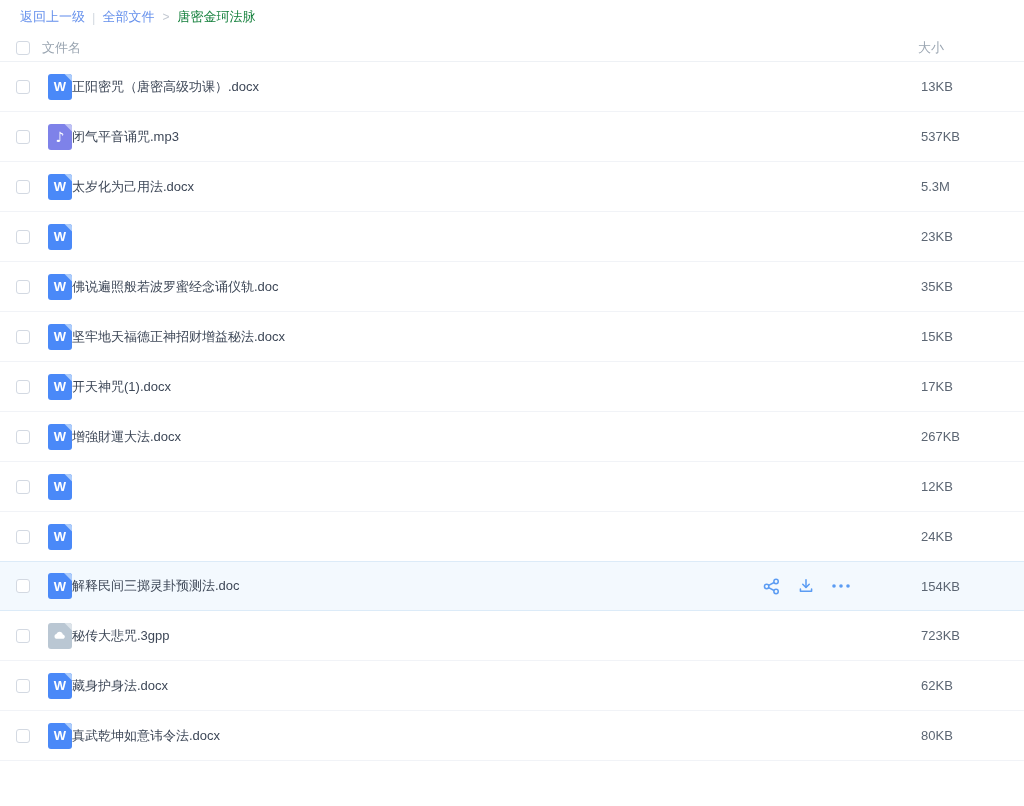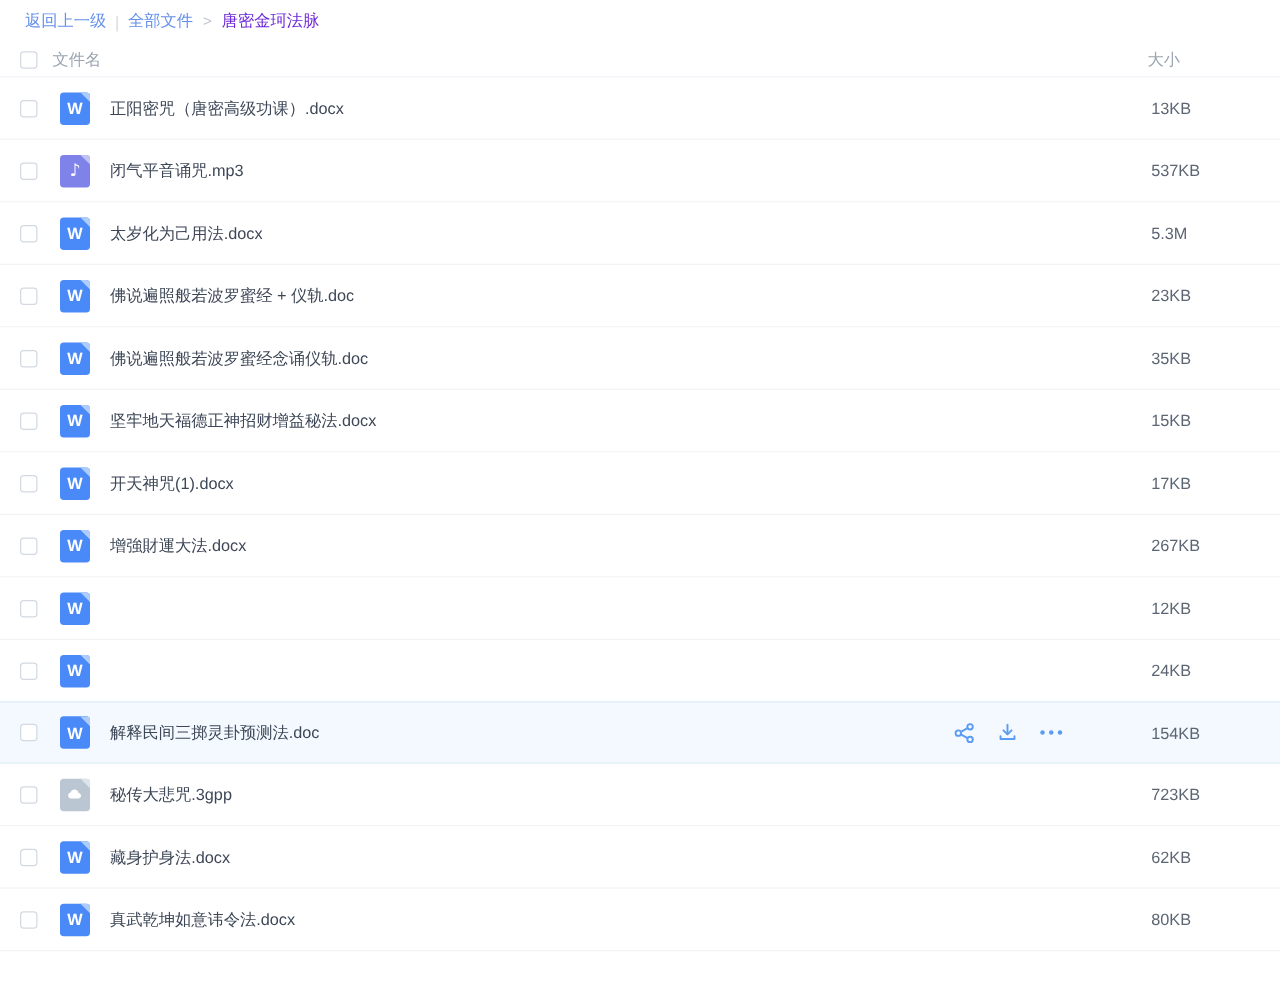--- a/index.html
+++ b/index.html
@@ -12,21 +12,21 @@
   
   .breadcrumb {
     height: 34px;
     display: flex; align-items: center;
     padding-left: 20px;
     font-size: 13px;
   }
   .breadcrumb .link { color: #6590ec; cursor: pointer; text-decoration: none; }
   .breadcrumb .sep   { color: #d5dae1; margin: 0 7px; }
   .breadcrumb .arrow { color: #c2c8d1; margin: 0 8px; font-size: 12px; }
-  .breadcrumb .current { color: #6d28d9; text-align: center; }
+  .breadcrumb .current { color: #15803d; text-align: center; }
 
   
   .header-row {
     position: relative;
     height: 28px;
     display: flex; align-items: center;
     border-bottom: 1px solid #eef1f5;
     font-size: 13px; color: #9aa5b1;
   }
   .cb {
@@ -78,21 +78,20 @@
   .ft-video .fold { background: #dde4ea; }
   .ft-image { background: #f8784a; }
   .ft-image .fold { background: #fbbda4; }
   .file-icon .glyph {
     color: #fff; font-weight: bold; font-size: 13px; line-height: 1;
     font-family: "Liberation Sans", "DejaVu Sans", sans-serif;
   }
   .file-icon .glyph.note { font-size: 14px; font-weight: normal; font-family: "DejaVu Sans", sans-serif; }
 
   .fname {
-    margin-left: 16px;
     font-size: 13px; color: #3d4757;
     cursor: pointer;
     max-width: 600px;
     white-space: nowrap; overflow: hidden; text-overflow: ellipsis;
   }
   .fsize {
     position: absolute; left: 921px;
     font-size: 13px; color: #5c6673;
   }
   .row-actions {
@@ -154,21 +153,20 @@
 
     <span class="fsize">5.3M</span>
   </div>
 
   <div class="row">
     <span class="cb"></span>
     <span class="file-icon ft-word">
           <span class="glyph">W</span>
           <i class="fold"></i>
         </span>
-    <span class="fname">佛说遍照般若波罗蜜经 + 仪轨.doc</span>
 
     <span class="fsize">23KB</span>
   </div>
 
   <div class="row">
     <span class="cb"></span>
     <span class="file-icon ft-word">
           <span class="glyph">W</span>
           <i class="fold"></i>
         </span>

